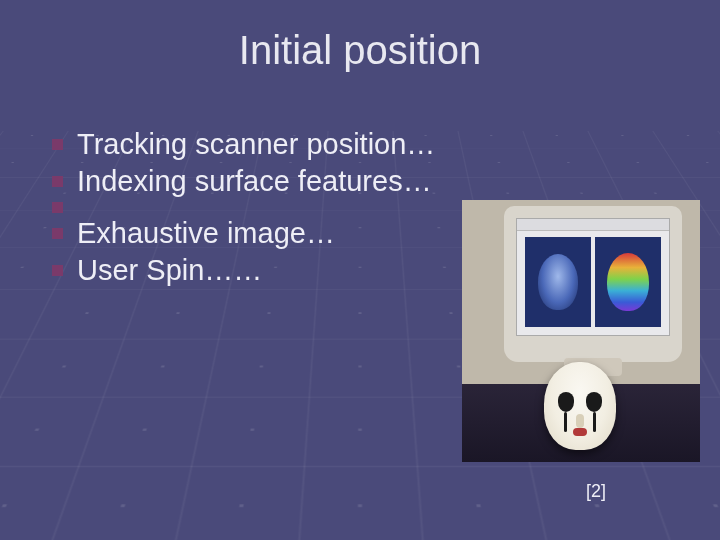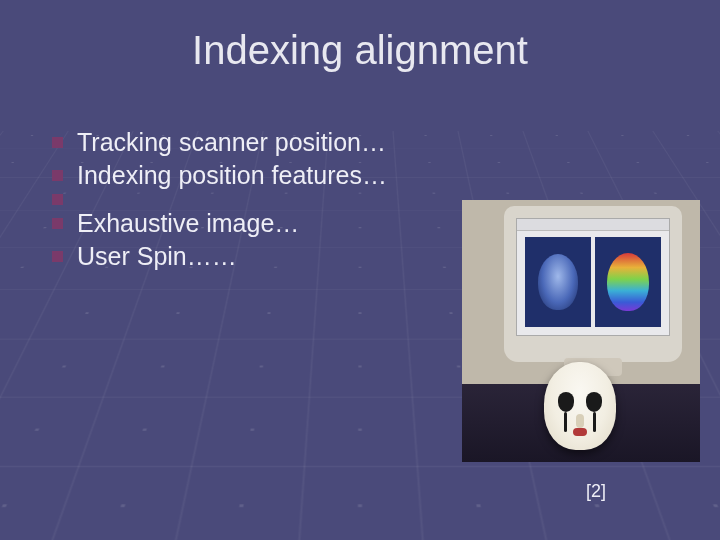--- a/index.html
+++ b/index.html
@@ -55,21 +55,21 @@
   }
   .bullet-icon {
     width: 11px;
     height: 11px;
     background: #7a3a6a;
     margin-right: 14px;
     flex-shrink: 0;
   }
   .bullet-text {
     color: #eeeef6;
-    font-size: 25px;
+    font-size: 29px;
   }
   .photo {
     position: absolute;
     right: 20px;
     top: 200px;
     width: 238px;
     height: 262px;
     background: #bfb8aa;
     overflow: hidden;
   }
@@ -167,30 +167,30 @@
     bottom: 38px;
     color: #eeeef6;
     font-size: 18px;
   }
 </style>
 </head>
 <body>
 
 <div class="bg-grid"></div>
 
-<h1 class="title">Indexing alignment</h1>
+<h1 class="title">Initial position</h1>
 
 <ul class="bullets">
   <li>
     <span class="bullet-icon"></span>
     <span class="bullet-text">Tracking scanner position…</span>
   </li>
   <li>
     <span class="bullet-icon"></span>
-    <span class="bullet-text">Indexing position features…</span>
+    <span class="bullet-text">Indexing surface features…</span>
   </li>
   <li>
     <span class="bullet-icon"></span>
   </li>
   <li>
     <span class="bullet-icon"></span>
     <span class="bullet-text">Exhaustive image…</span>
   </li>
   <li>
     <span class="bullet-icon"></span>

